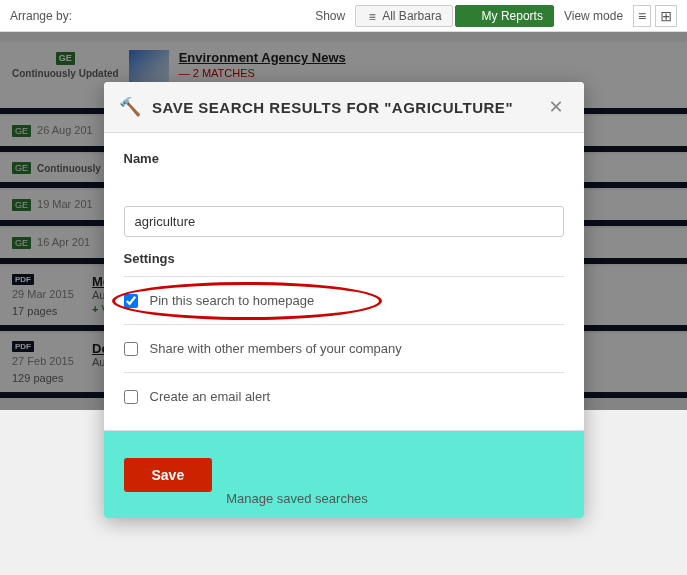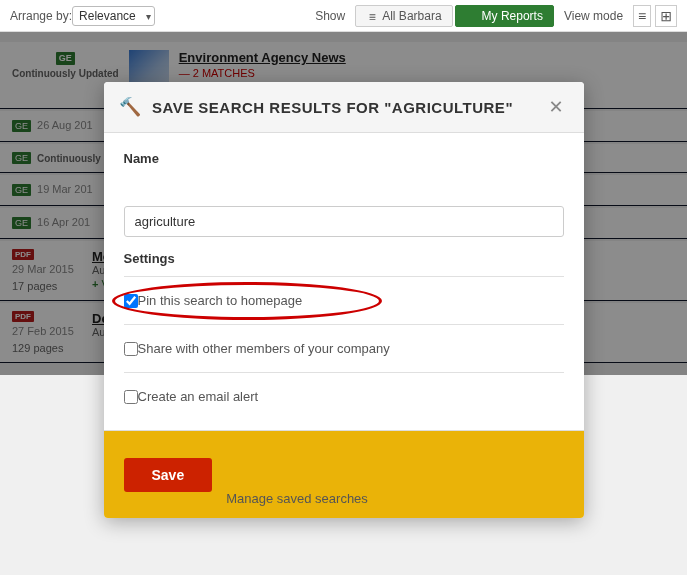--- a/index.html
+++ b/index.html
@@ -111,21 +111,21 @@
     .content-area {
       padding: 10px 0;
       position: relative;
     }
 
     
     .list-item {
       display: flex;
       align-items: flex-start;
       padding: 8px 12px;
-      border-bottom: 1px solid #0f172a;
+      border-bottom: 6px solid #0f172a;
       background: #fff;
       margin-bottom: 2px;
       gap: 10px;
     }
     .item-thumb {
       width: 40px;
       height: 50px;
       background: #cce0f5;
       flex-shrink: 0;
       overflow: hidden;
@@ -254,21 +254,21 @@
       margin: 14px 0 10px 0;
     }
     .divider {
       border: none;
       border-top: 1px solid #e0e0e0;
       margin: 8px 0;
     }
     .checkbox-row {
       display: flex;
       align-items: center;
-      gap: 0;
+      gap: 12px;
       padding: 8px 0;
       position: relative;
     }
     .checkbox-row input[type=checkbox] {
       width: 14px;
       height: 14px;
       cursor: pointer;
     }
     .checkbox-label {
       font-size: 13px;
@@ -282,21 +282,21 @@
       top: 50%;
       transform: translateY(-50%);
       width: 270px;
       height: 38px;
       border: 3px solid #cc0000;
       border-radius: 50%;
       pointer-events: none;
     }
 
     .modal-footer {
-      background: #eab308;
+      background: #5eead4;
       border-top: 1px solid #ddd;
       padding: 12px 20px;
       display: flex;
       align-items: center;
       gap: 14px;
     }
     .save-btn {
       background: #cc2200;
       color: #fff;
       border: none;
@@ -311,39 +311,34 @@
       color: #555;
       text-decoration: none;
       cursor: pointer;
       background: none;
       border: none;
       margin-top: 48px;
     }
 
     
     .pdf-badge {
-      background: #b91c1c;
+      background: #0f172a;
       color: #fff;
       font-size: 8px;
       font-weight: bold;
       padding: 1px 3px;
       border-radius: 1px;
     }
   </style>
 </head>
 <body>
 
 <div class="top-bar">
   <div class="arrange-by">
     <span>Arrange by:</span>
-    <div class="arrange-select-wrap">
-      <select class="arrange-dropdown">
-        <option>Relevance</option>
-      </select>
-    </div>
   </div>
   <button class="show-btn">Show</button>
   <div class="report-tabs">
     <button class="tab-btn">
       <span class="tab-icon">≡</span>
       <span>All Barbara</span>
     </button>
     <button class="tab-btn active">
       <span class="tab-icon" style="background:#2e7d32; display:inline-block; width:12px; height:12px;"></span>
       <span>My Reports</span>

